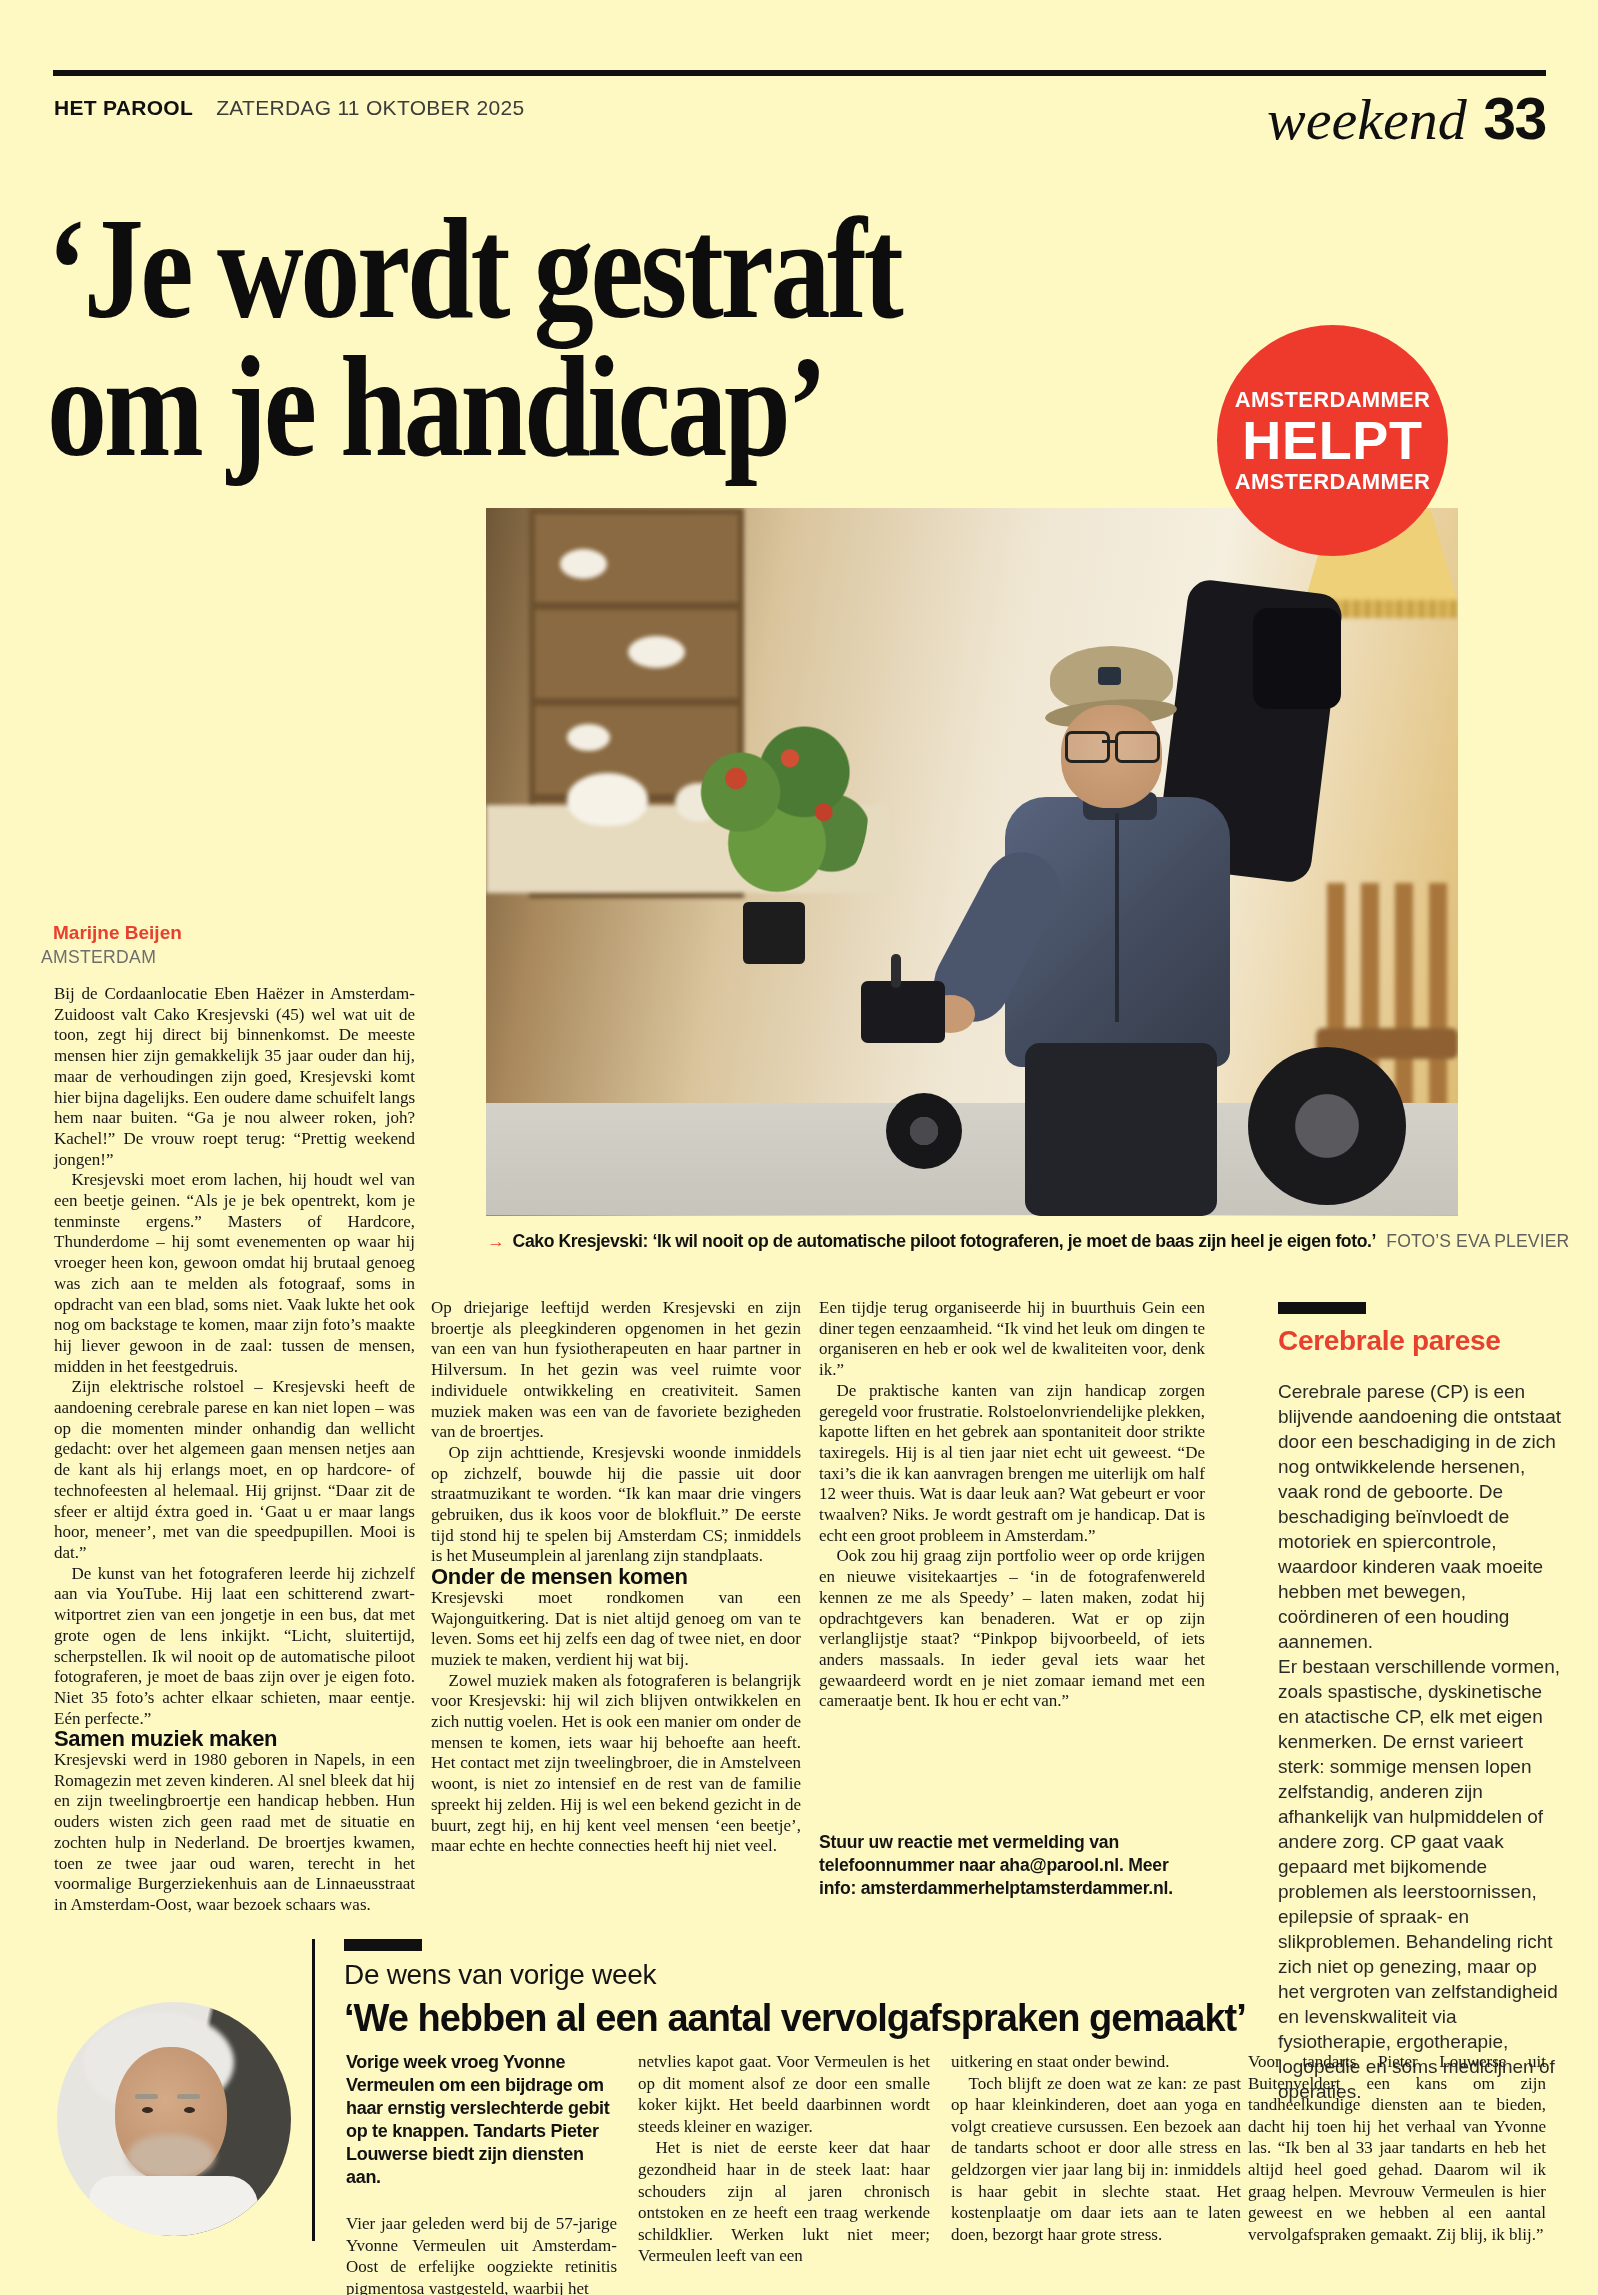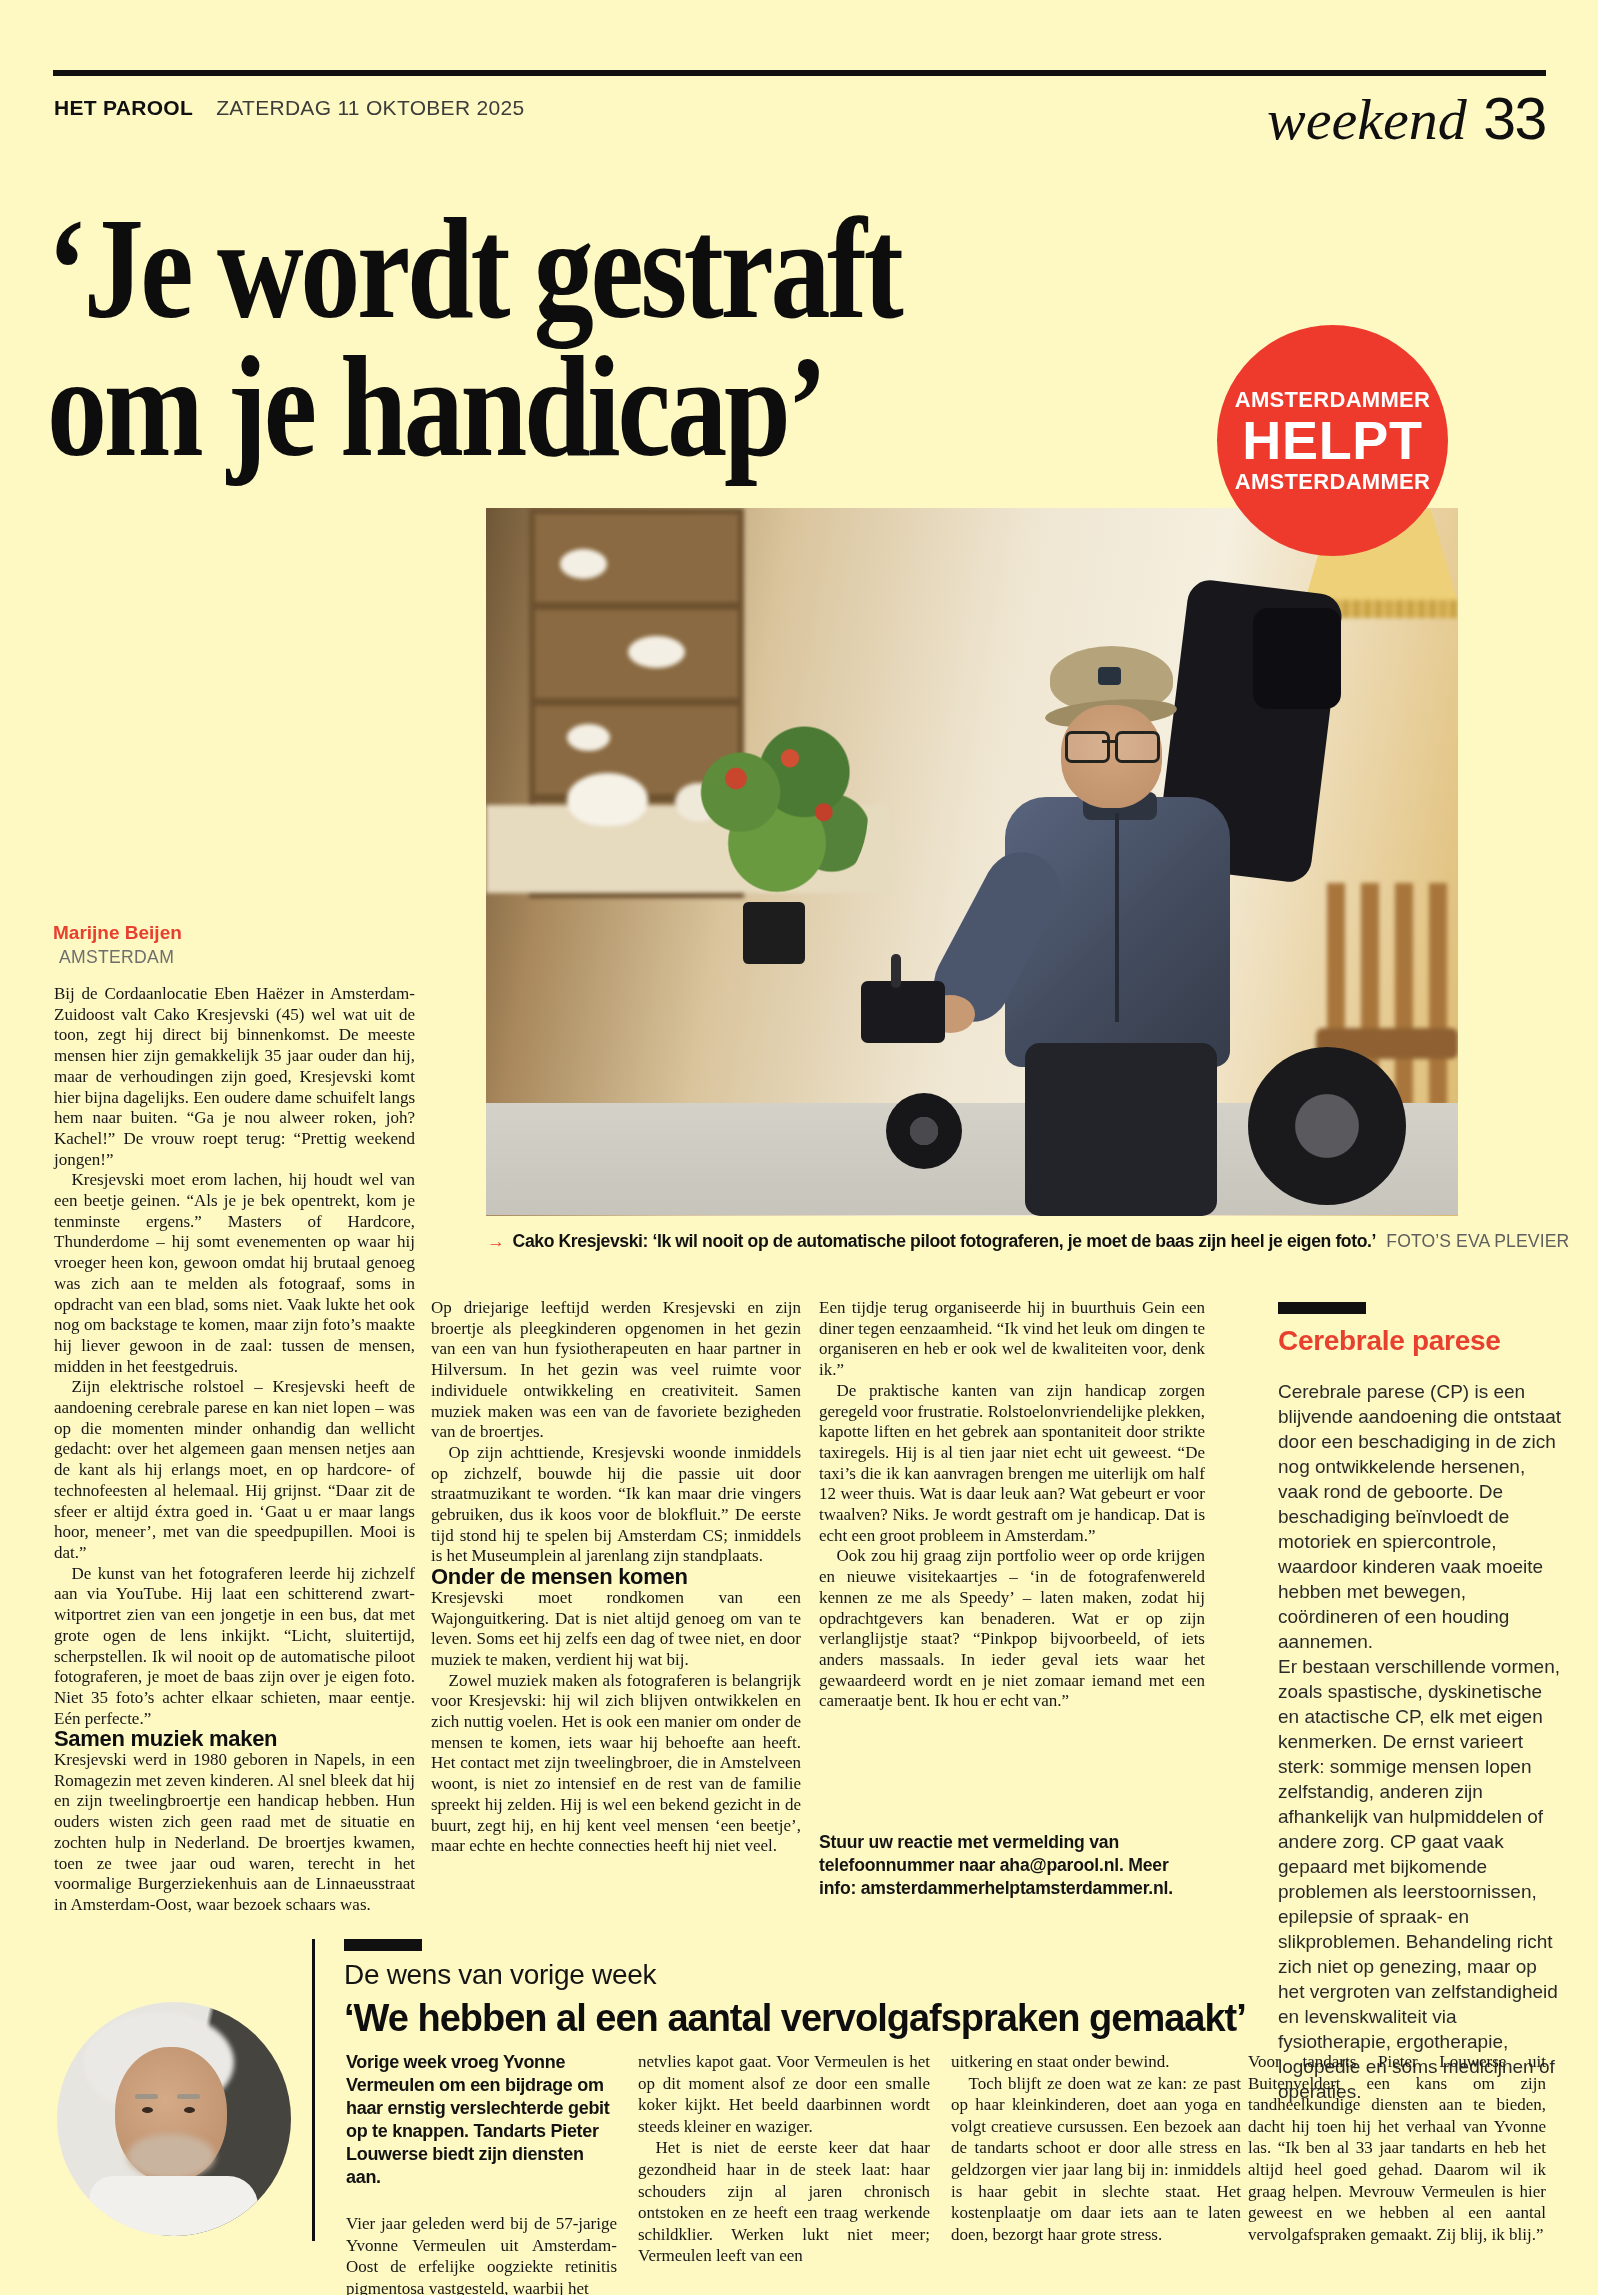--- a/index.html
+++ b/index.html
@@ -7,38 +7,38 @@
         font-family:"Liberation Sans",sans-serif;color:#111;}
   .abs{position:absolute;}
 
   
   #top-rule{left:53px;top:70px;width:1493px;height:6px;background:#101010;}
   #masthead{left:54px;top:96px;white-space:nowrap;}
   #masthead .brand{font-weight:bold;font-size:21px;letter-spacing:0.3px;color:#101010;}
   #masthead .date{font-size:21px;color:#3c3c3b;margin-left:20px;letter-spacing:0.3px;}
   #folio{right:52px;top:85px;left:auto;position:absolute;white-space:nowrap;text-align:right;}
   #folio .weekend{font-family:"Liberation Serif",serif;font-style:italic;font-size:58px;color:#101010;}
-  #folio .pagenum{font-size:59px;font-weight:normal;letter-spacing:-1.4px;margin-left:13.5px;color:#101010;}
+  #folio .pagenum{font-size:59px;font-weight:bold;letter-spacing:-1.4px;margin-left:13.5px;color:#101010;}
 
   
   #headline{left:47px;top:200px;width:1350px;font-family:"Liberation Serif",serif;
             font-weight:700;font-size:143px;line-height:138px;letter-spacing:-4px;
             transform:scaleX(.84);transform-origin:left top;color:#0d0d0d;}
 
   
   #badge{left:1217px;top:325px;width:231px;height:231px;border-radius:50%;background:#ee3a2c;
          display:flex;flex-direction:column;align-items:center;justify-content:center;z-index:6;
          color:#fff;text-align:left;font-weight:bold;}
   #badge .b-small{font-size:22px;letter-spacing:0.3px;line-height:27px;}
   #badge .b-big{font-size:54px;letter-spacing:0.7px;line-height:55px;}
 
   
   #intro{left:53px;top:501px;width:392px;font-size:30px;line-height:38px;color:#1c1c1b;letter-spacing:-0.4px;}
   #byline{left:53px;top:922px;font-size:19px;font-weight:bold;color:#e8402f;}
-  #dateline{left:59px;top:947px;font-size:17.6px;color:#6e6e6d;letter-spacing:0.3px;}
+  #dateline{left:41px;top:947px;font-size:17.6px;color:#6e6e6d;letter-spacing:0.3px;}
 
   
   #photo{left:486px;top:508px;width:972px;height:708px;overflow:hidden;z-index:1;
          background:linear-gradient(100deg,#6e5636 0%,#a8885c 11%,#d9c49c 28%,#efe6d2 50%,#f5efdf 68%,#e9d2a2 86%,#ddba6e 100%);}
   #photo .blur{filter:blur(2px);}
   .ph-cabinet{left:43px;top:0;width:203px;height:378px;background:
       repeating-linear-gradient(180deg,#8a6a42 0 88px,#6d5230 88px 96px);border:6.8px solid #6d5230;}
   .ph-dish{background:#f4efe4;border-radius:50%;}
   .ph-table{left:0;top:297px;width:405px;height:88px;background:#e6dabf;}
   .ph-teapot1{left:81px;top:265px;width:81px;height:53px;background:#f6f2e8;border-radius:50% 50% 45% 45%;}

